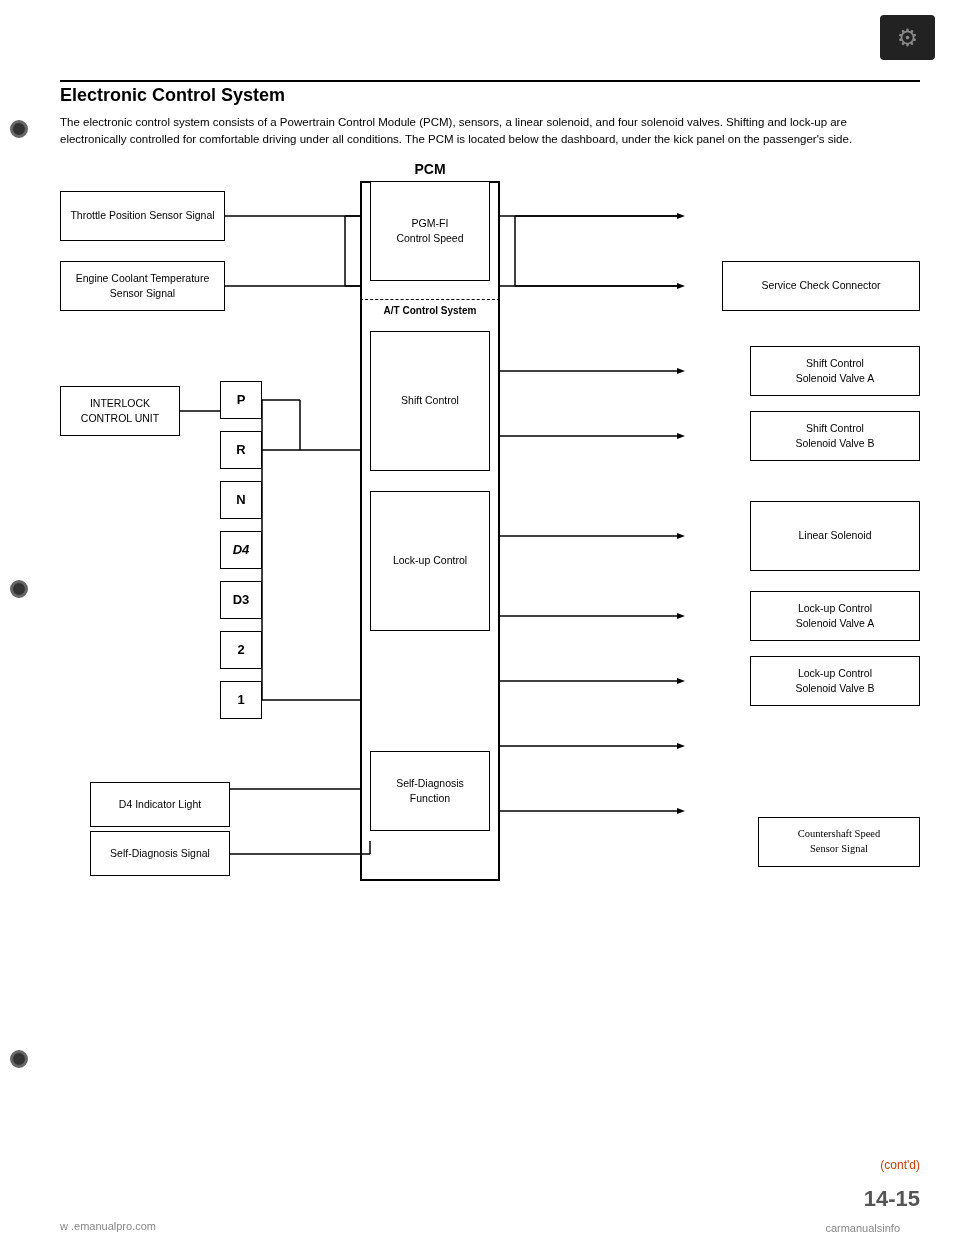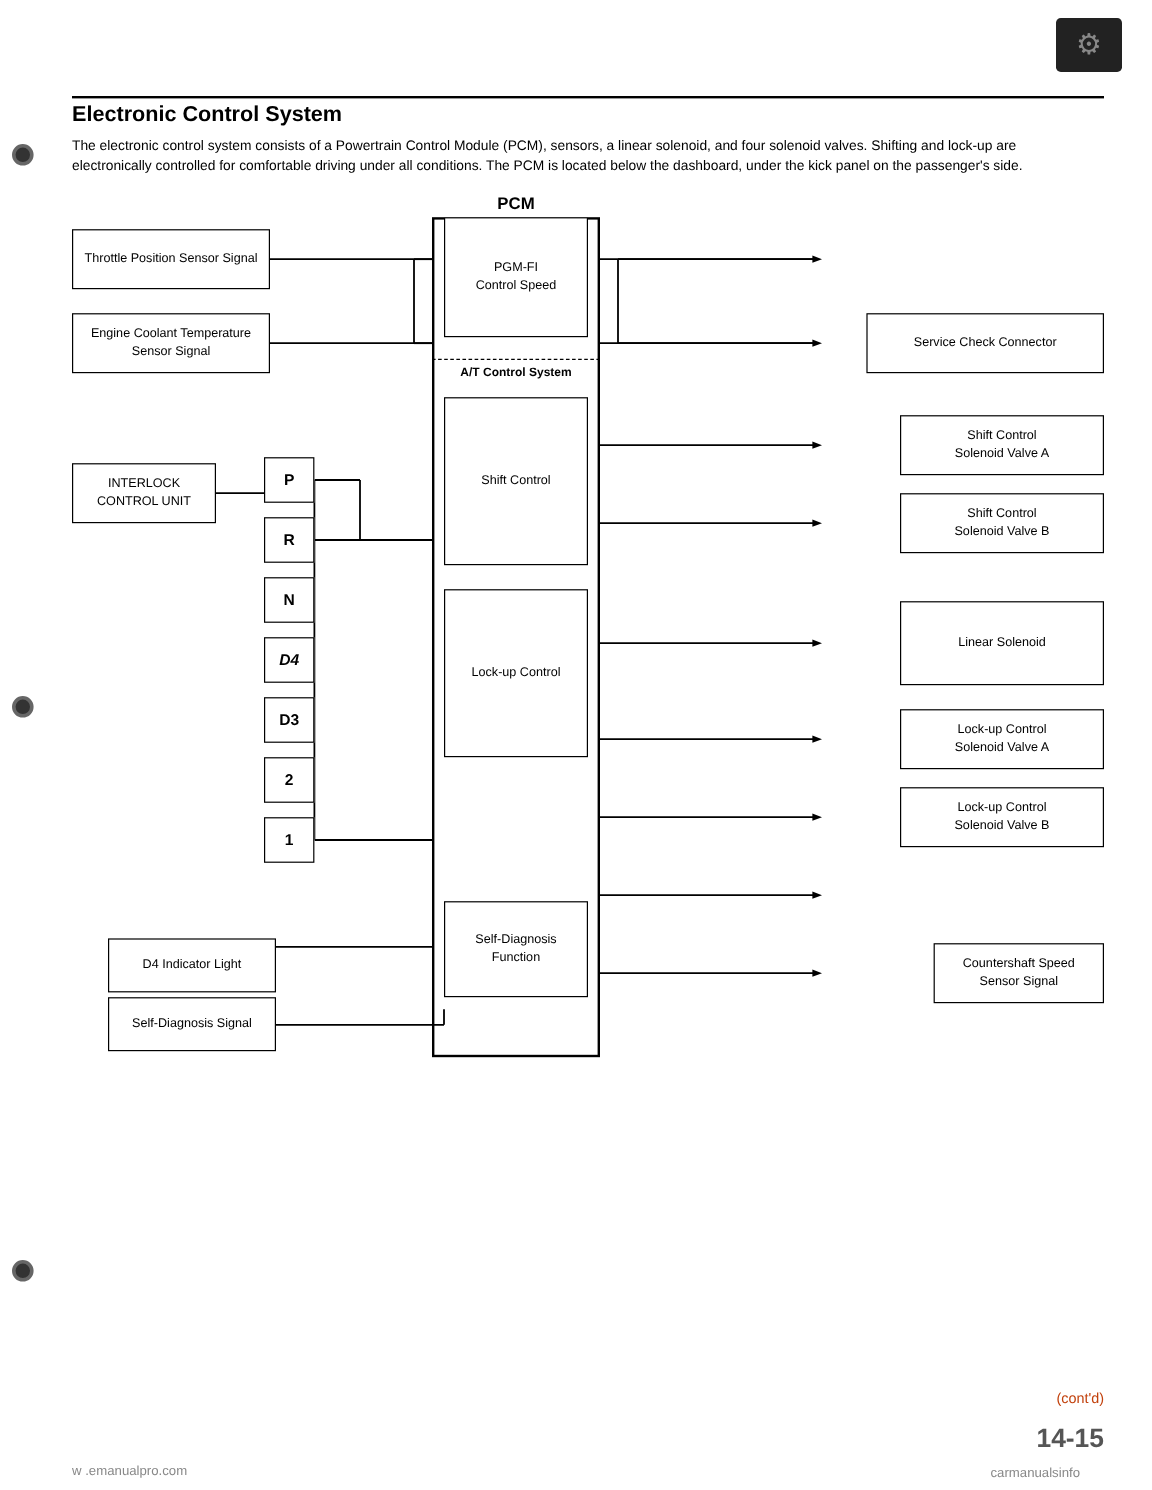--- a/index.html
+++ b/index.html
@@ -306,24 +306,25 @@
       width: 170px;
       height: 50px;
     }
     .box-mainshaft {
       top: 560px;
       right: 0px;
       width: 170px;
       height: 50px;
     }
     .box-countershaft {
-      top: 625px;
-      right: 0px;
-      width: 142px;
-      height: 50px;
+      top: 656px;
+      right: 0px;
+      width: 162px;
+      height: 50px;
+      font-family: Liberation Serif, serif;
     }
 
     
     .lines-svg {
       position: absolute;
       top: 0;
       left: 0;
       width: 100%;
       height: 100%;
       pointer-events: none;

